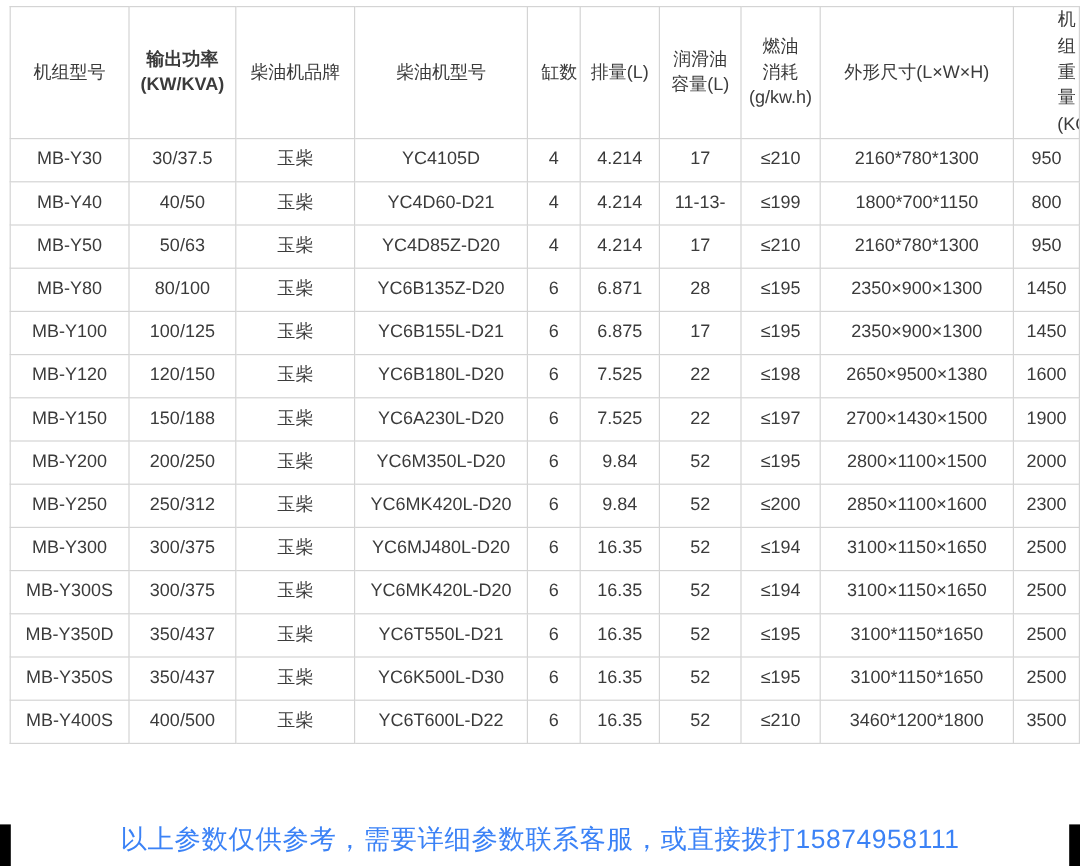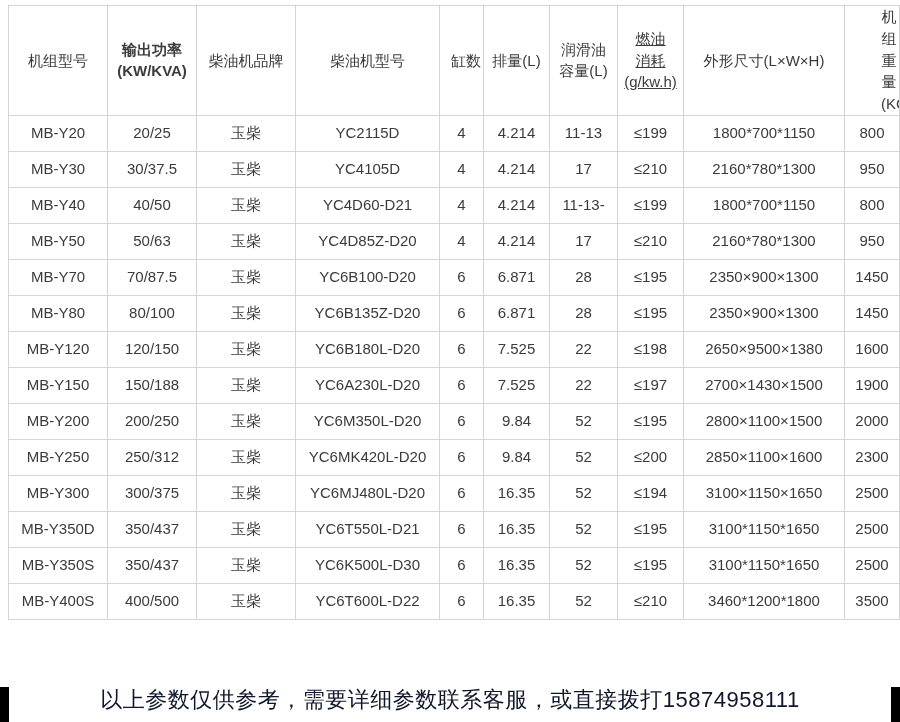--- a/index.html
+++ b/index.html
@@ -42,21 +42,21 @@
   .footer-notice {
     position: absolute;
     left: 0; right: 0;
     top: 678px; height: 44px;
     background: #ffffff;
     display: flex;
     align-items: center;
     justify-content: center;
   }
   .footer-notice .notice-text {
-    color: #0f172a;
+    color: #3b82f6;
     font-size: 22px;
     letter-spacing: 0.5px;
   }
   .corner-bar {
     position: absolute;
     width: 9px; height: 35px;
     top: 687px;
     background: #000000;
   }
   .corner-bar.left  { left: 0; }
@@ -72,42 +72,30 @@
       <tr>
           <th style="width: 99px;">机组型号</th>
           <th style="width: 89px; font-weight: bold;">输出功率
 (KW/KVA)</th>
           <th style="width: 99px;">柴油机品牌</th>
           <th style="width: 144px;">柴油机型号</th>
           <th style="width: 44px; text-align: right;">缸数</th>
           <th style="width: 66px;">排量(L)</th>
           <th style="width: 68px;">润滑油
 容量(L)</th>
-          <th style="width: 66px; text-decoration: underline;">燃油
+          <th style="width: 66px;">燃油
 消耗
 (g/kw.h)</th>
           <th style="width: 161px;">外形尺寸(L×W×H)</th>
           <th style="width: 55px; padding-left: 36px;">机组
 重量
 (KG)</th>
         </tr>
     </thead>
     <tbody>
-        <tr>
-          <td>MB-Y20</td>
-          <td>20/25</td>
-          <td>玉柴</td>
-          <td>YC2115D</td>
-          <td>4</td>
-          <td>4.214</td>
-          <td>11-13</td>
-          <td>≤199</td>
-          <td>1800*700*1150</td>
-          <td>800</td>
-        </tr>
         <tr>
           <td>MB-Y30</td>
           <td>30/37.5</td>
           <td>玉柴</td>
           <td>YC4105D</td>
           <td>4</td>
           <td>4.214</td>
           <td>17</td>
           <td>≤210</td>
           <td>2160*780*1300</td>
@@ -131,39 +119,39 @@
           <td>玉柴</td>
           <td>YC4D85Z-D20</td>
           <td>4</td>
           <td>4.214</td>
           <td>17</td>
           <td>≤210</td>
           <td>2160*780*1300</td>
           <td>950</td>
         </tr>
         <tr>
-          <td>MB-Y70</td>
-          <td>70/87.5</td>
-          <td>玉柴</td>
-          <td>YC6B100-D20</td>
+          <td>MB-Y80</td>
+          <td>80/100</td>
+          <td>玉柴</td>
+          <td>YC6B135Z-D20</td>
           <td>6</td>
           <td>6.871</td>
           <td>28</td>
           <td>≤195</td>
           <td>2350×900×1300</td>
           <td>1450</td>
         </tr>
         <tr>
-          <td>MB-Y80</td>
-          <td>80/100</td>
-          <td>玉柴</td>
-          <td>YC6B135Z-D20</td>
-          <td>6</td>
-          <td>6.871</td>
-          <td>28</td>
+          <td>MB-Y100</td>
+          <td>100/125</td>
+          <td>玉柴</td>
+          <td>YC6B155L-D21</td>
+          <td>6</td>
+          <td>6.875</td>
+          <td>17</td>
           <td>≤195</td>
           <td>2350×900×1300</td>
           <td>1450</td>
         </tr>
         <tr>
           <td>MB-Y120</td>
           <td>120/150</td>
           <td>玉柴</td>
           <td>YC6B180L-D20</td>
           <td>6</td>
@@ -215,20 +203,32 @@
           <td>玉柴</td>
           <td>YC6MJ480L-D20</td>
           <td>6</td>
           <td>16.35</td>
           <td>52</td>
           <td>≤194</td>
           <td>3100×1150×1650</td>
           <td>2500</td>
         </tr>
         <tr>
+          <td>MB-Y300S</td>
+          <td>300/375</td>
+          <td>玉柴</td>
+          <td>YC6MK420L-D20</td>
+          <td>6</td>
+          <td>16.35</td>
+          <td>52</td>
+          <td>≤194</td>
+          <td>3100×1150×1650</td>
+          <td>2500</td>
+        </tr>
+        <tr>
           <td>MB-Y350D</td>
           <td>350/437</td>
           <td>玉柴</td>
           <td>YC6T550L-D21</td>
           <td>6</td>
           <td>16.35</td>
           <td>52</td>
           <td>≤195</td>
           <td>3100*1150*1650</td>
           <td>2500</td>

